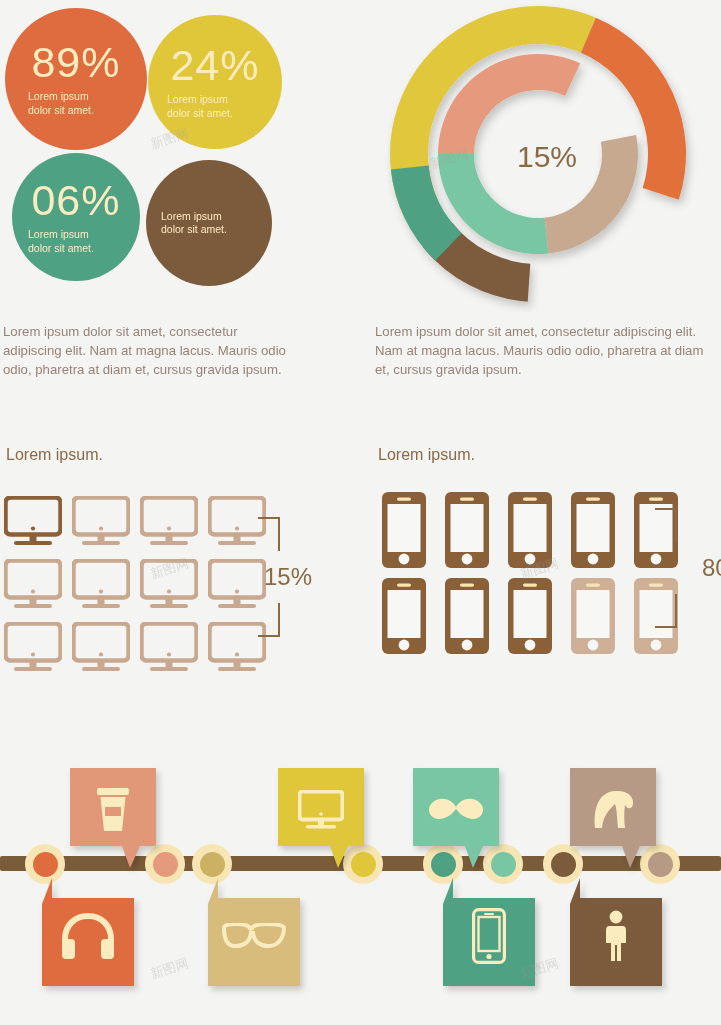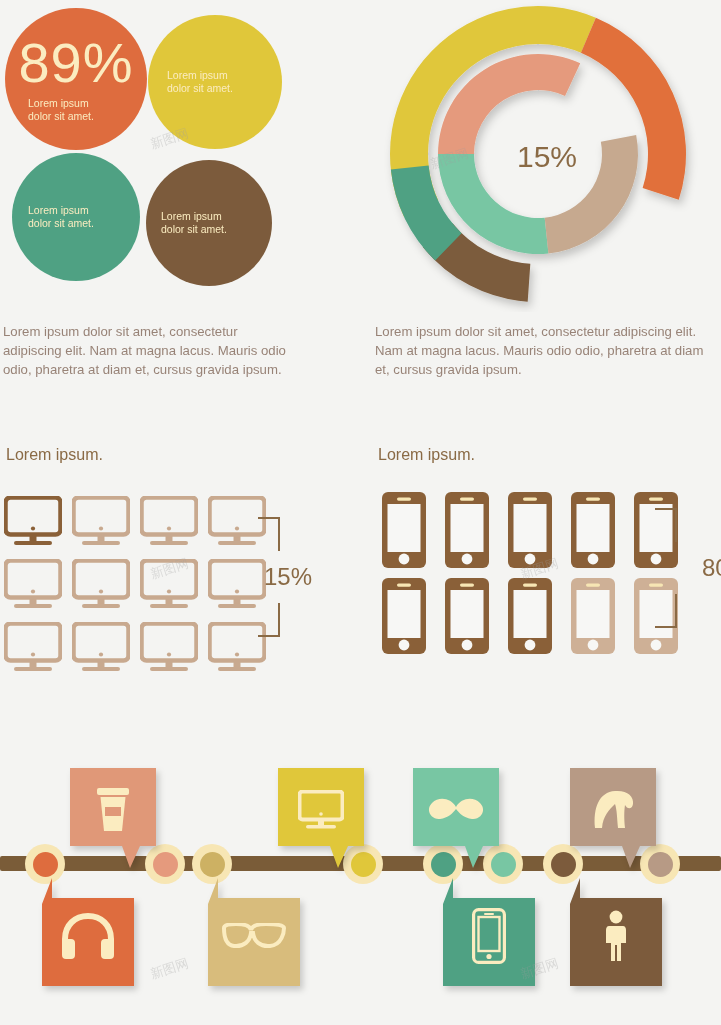--- a/index.html
+++ b/index.html
@@ -11,21 +11,21 @@
   }
   .stage{position:absolute;left:0;top:0;width:721px;height:1025px;}
 
   
   .circle{
     position:absolute;border-radius:50%;
     display:flex;flex-direction:column;align-items:center;justify-content:center;
     box-sizing:border-box;
   }
   .circle .pct{
-    font-size:56px;color:#fbecc0;letter-spacing:1px;line-height:1;
+    font-size:43px;color:#fbecc0;letter-spacing:1px;line-height:1;
     font-weight:400;margin-bottom:6px;
   }
   .circle .sub{
     font-size:10.5px;color:#fbecc0;line-height:1.25;text-align:left;
     width:86px;margin-left:-10px;
   }
   #c0{left:5px;  top:8px;  width:142px;height:142px;background:#de6c3e;}
   #c1{left:148px;top:15px; width:134px;height:134px;background:#e0c73a;}
   #c2{left:12px; top:153px;width:128px;height:128px;background:#4fa183;}
   #c3{left:146px;top:160px;width:126px;height:126px;background:#7c5b3c;}
@@ -106,23 +106,25 @@
 </head>
 <body>
 
 <div class="stage">
 
   <div class="circle" id="c0" style="background: rgb(222, 108, 62);">
     <div class="pct">89%</div>
     <div class="sub">Lorem ipsum dolor sit amet.</div>
   </div>
   <div class="circle" id="c1" style="background: rgb(224, 199, 58);">
+    <div class="pct">24%</div>
     <div class="sub">Lorem ipsum dolor sit amet.</div>
   </div>
   <div class="circle" id="c2" style="background: rgb(79, 161, 131);">
+    <div class="pct">06%</div>
     <div class="sub">Lorem ipsum dolor sit amet.</div>
   </div>
   <div class="circle" id="c3" style="background: rgb(124, 91, 60);">
     <div class="sub">Lorem ipsum dolor sit amet.</div>
   </div>
 
   <div id="donut-wrap">
     <svg width="330" height="310" viewBox="0 0 330 310">
       <defs>
         <filter id="sh" x="-30%" y="-30%" width="170%" height="170%">

